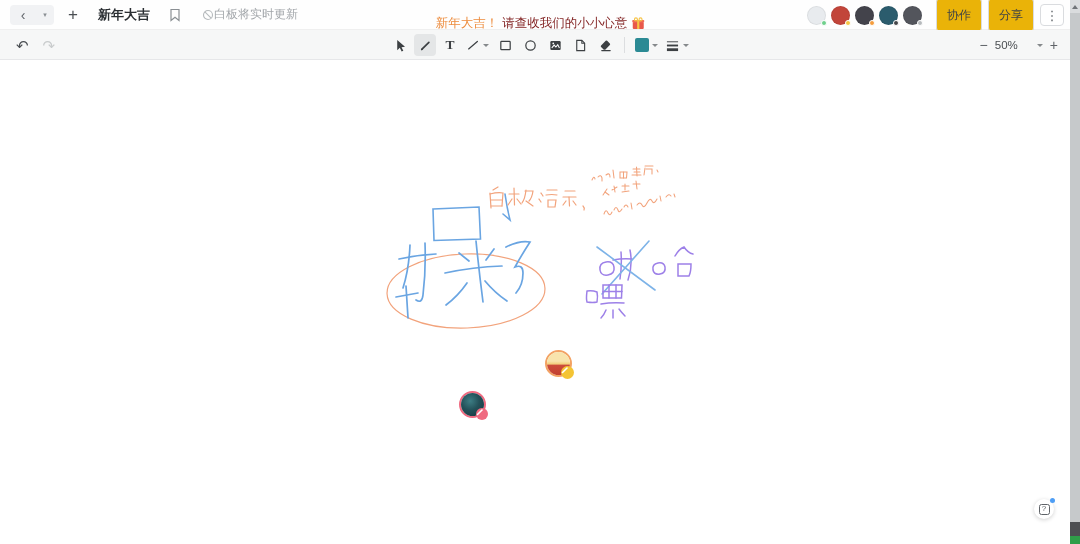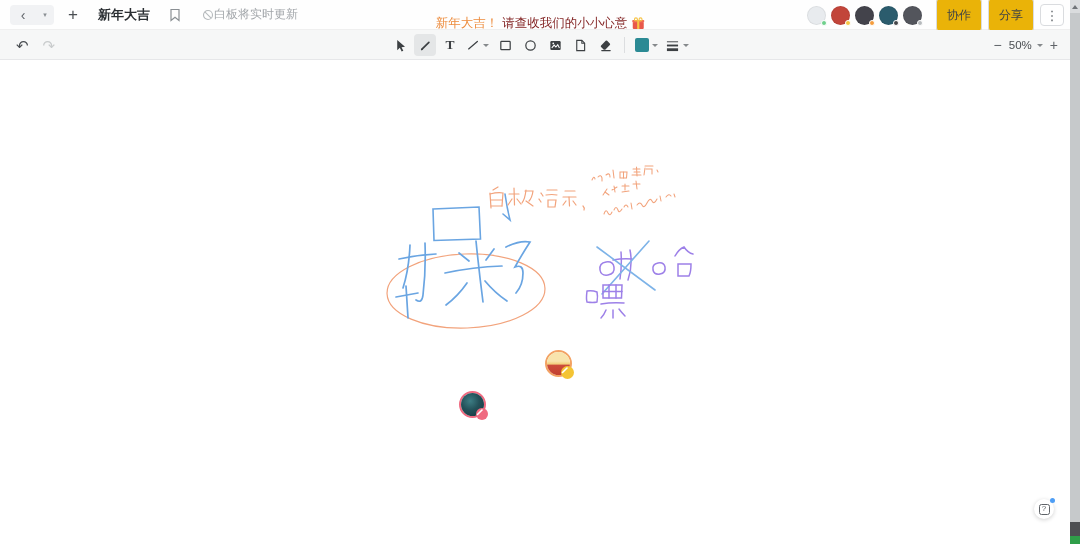--- a/index.html
+++ b/index.html
@@ -52,21 +52,21 @@
   .tool.active { background:#e4e6e7; }
   .tool svg { display:block; }
   .tool .t-glyph { font-size:13.5px; font-weight:bold; color:#3c4043; font-family:"Liberation Serif", serif; }
   .mini-caret { width:0; height:0; border-left:3px solid transparent; border-right:3px solid transparent;
     border-top:3.5px solid #85898c; margin-left:3px; }
   .tb-divider { width:1px; height:16px; background:#dcdee0; margin:0 5px; }
   .swatch { width:14px; height:14px; border-radius:2px; }
   .tb-right { position:absolute; right:22px; top:0; height:30px; display:flex; align-items:center; gap:7px;
     color:#5f6368; font-size:12px; }
   .zoom-btn { background:none; border:none; color:#5f6368; font-size:14px; cursor:pointer; line-height:1; }
-  .zoom-level { display:flex; align-items:center; gap:2px; cursor:pointer; font-size:11.5px; color:#4a4e52; }
+  .zoom-level { display:flex; align-items:center; gap:16px; cursor:pointer; font-size:11.5px; color:#4a4e52; }
 
   
   .canvas { position:absolute; top:60px; left:0; width:1080px; height:484px; background:#fff; cursor:crosshair; }
   .canvas svg { position:absolute; top:0; left:0; }
 
   .cursor-chip { position:absolute; width:27px; height:27px; border-radius:50%; }
   .cursor-chip .face { width:100%; height:100%; border-radius:50%; }
   .cursor-chip .badge { position:absolute; right:-4px; bottom:-4px; width:13px; height:13px; border-radius:50%;
     display:flex; align-items:center; justify-content:center; }
   .chip-1 { left:545px; top:290px; border:2px solid #f3a263; }

